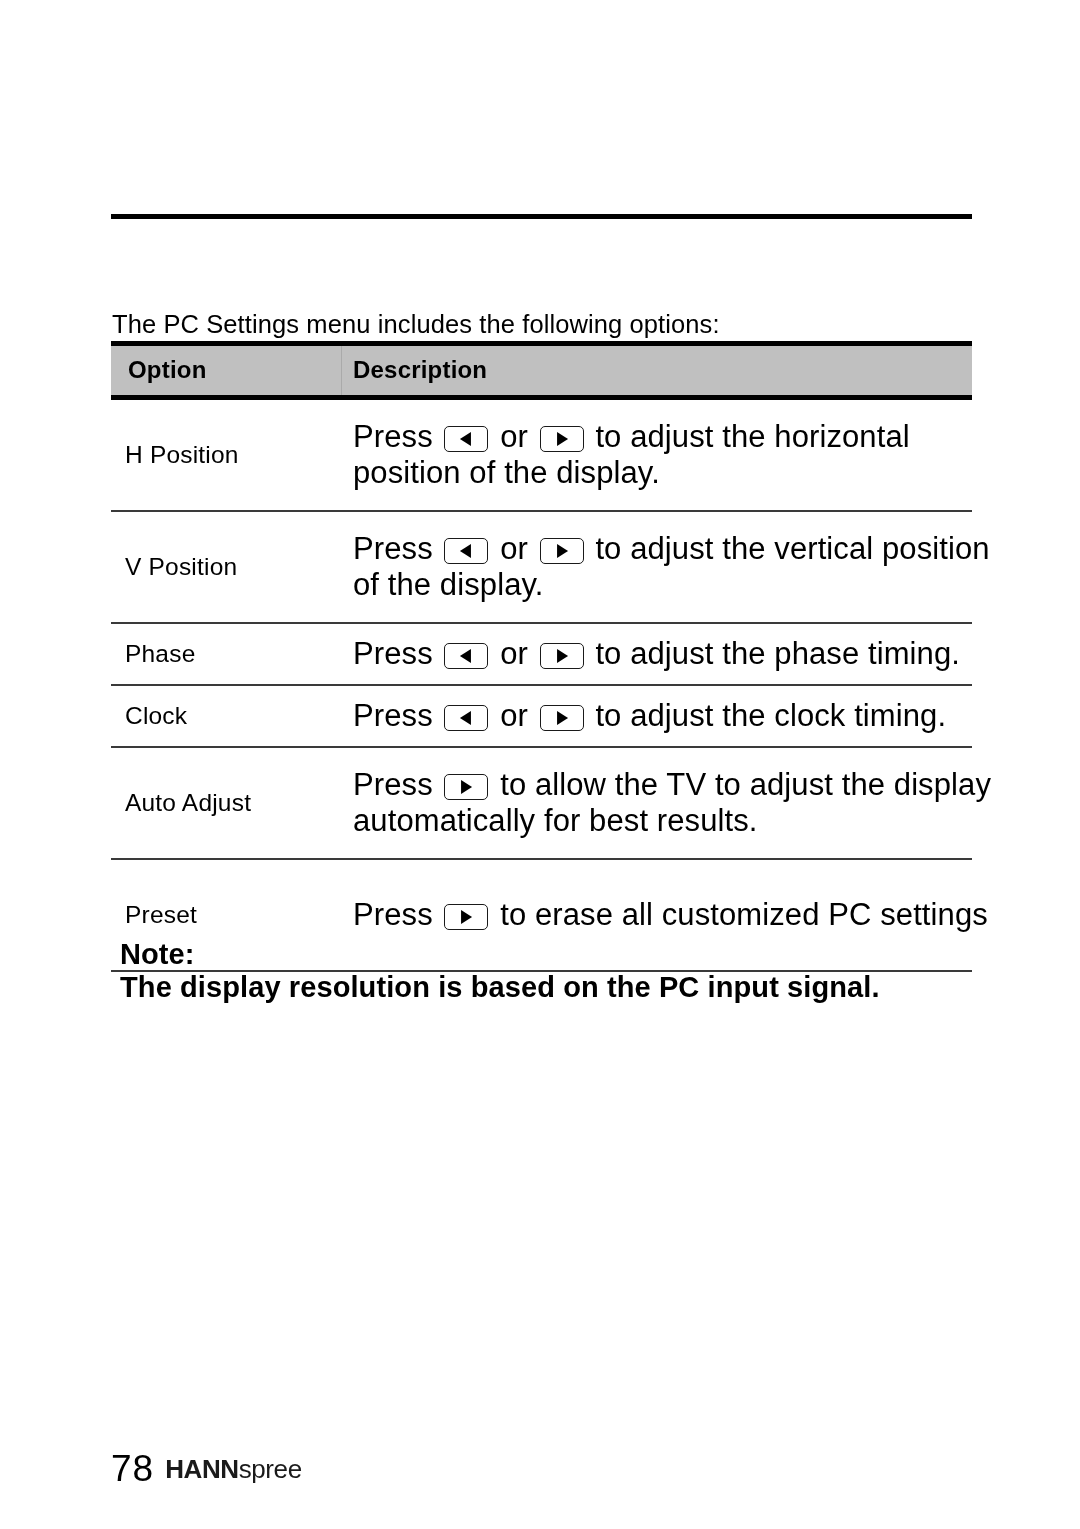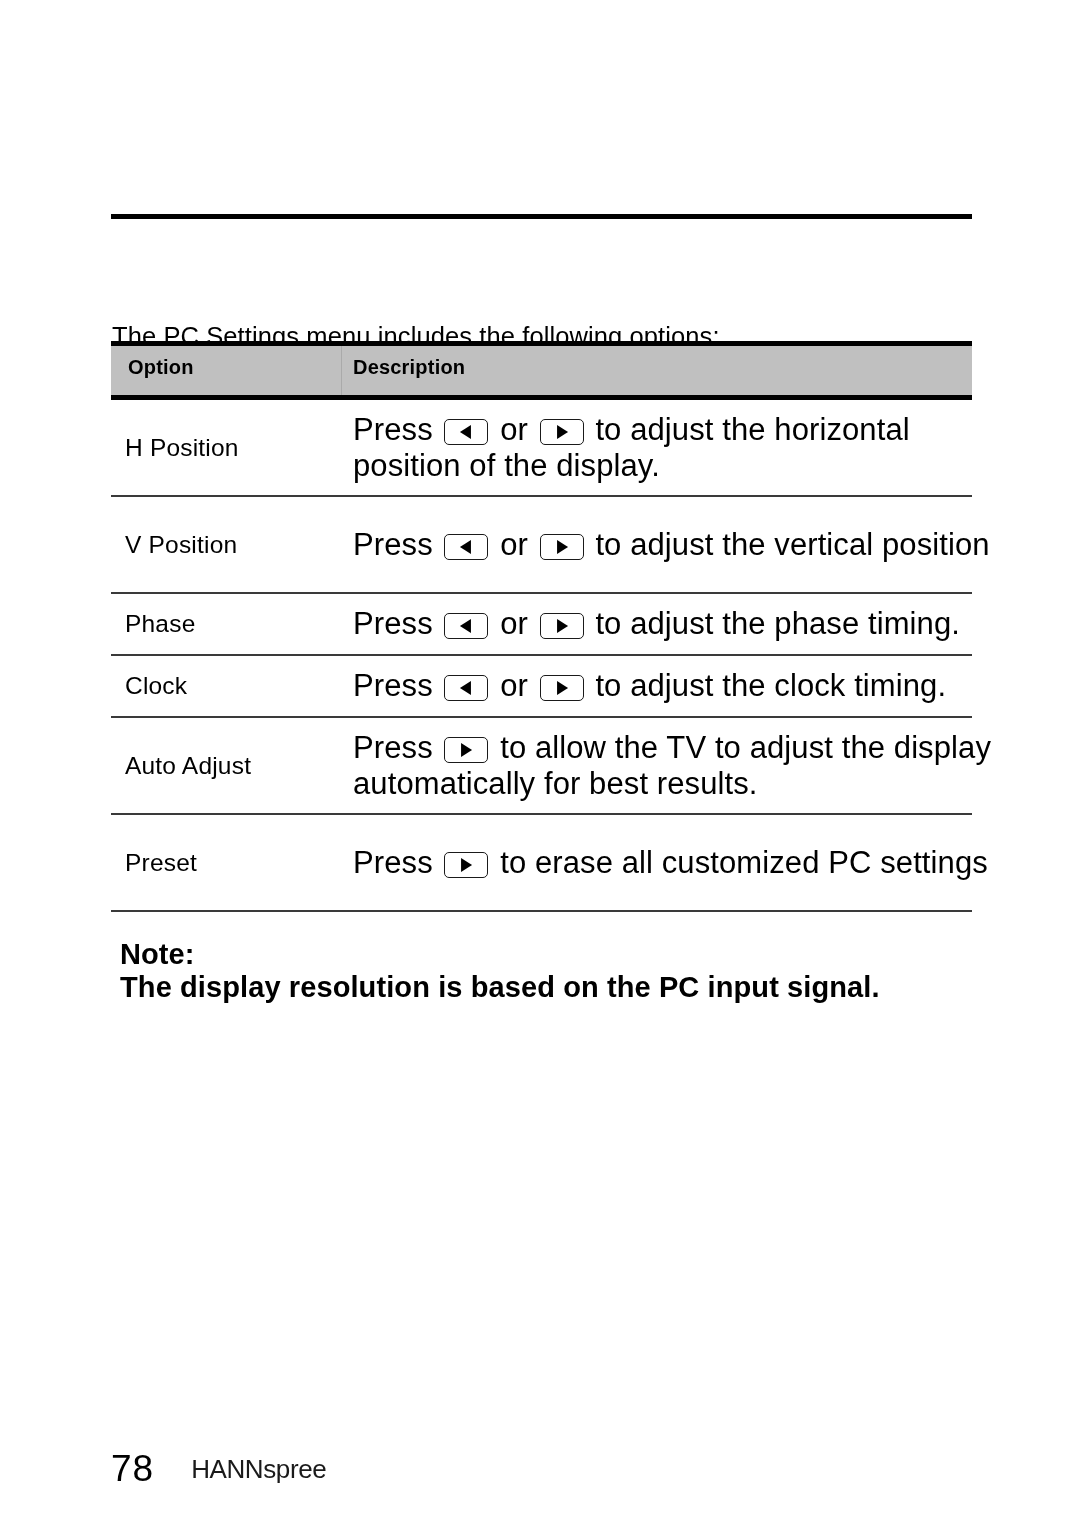--- a/index.html
+++ b/index.html
@@ -28,21 +28,21 @@
     top: 214px;
     width: 861px;
     height: 5px;
     background: #000000;
   }
 
   
   .intro {
     position: absolute;
     left: 112px;
-    top: 295px;
+    top: 283px;
     font-size: 25.5px;
     line-height: 30px;
     letter-spacing: 0.1px;
     white-space: nowrap;
   }
 
   
   .table {
     position: absolute;
     left: 111px;
@@ -62,35 +62,35 @@
     position: absolute;
     left: 230px;
     top: 0;
     width: 1px;
     height: 49px;
     background: #aaaaaa;
   }
   .th {
     position: absolute;
     top: 10px;
-    font-size: 20px;
+    font-size: 24px;
     font-weight: bold;
     letter-spacing: 0.2px;
   }
   .th-option { left: 17px; }
   .th-desc { left: 242px; }
 
   .row {
     position: relative;
     border-bottom: 2px solid #3a3a3a;
     display: flex;
     align-items: center;
     box-sizing: border-box;
   }
-  .row.tall  { height: 97px; justify-content: space-between; }
+  .row.tall  { height: 112px; justify-content: space-between; }
   .row.short { height: 62px; }
 
   .cell-option {
     width: 242px;
     flex: 0 0 242px;
     padding-left: 14px;
     box-sizing: border-box;
     font-size: 24.5px;
     letter-spacing: 0.2px;
   }
@@ -163,21 +163,21 @@
     font-size: 37px;
     letter-spacing: 1px;
     color: #000000;
   }
   .footer .logo {
     margin-left: 11px;
     font-size: 26px;
     letter-spacing: -0.4px;
     color: #1a1a1a;
   }
-  .footer .logo .hann { font-weight: normal; margin-left: 26px; }
+  .footer .logo .hann { font-weight: bold; }
   .footer .logo .spree { font-weight: normal; margin-top: 10px; }
 </style>
 </head>
 <body>
 
 <div class="page">
 
   <div class="top-rule"></div>
 
   <p class="intro">The PC Settings menu includes the following options:</p>
@@ -195,20 +195,21 @@
           <div class="cell-option">H Position</div>
           <div class="cell-desc">
             <span class="line"><span>Press </span><span class="keybtn left"></span><span> or </span><span class="keybtn right"></span><span> to adjust the horizontal</span></span>
             <span class="line"><span>position of the display.</span></span>
           </div>
         </div>
         <div class="row tall">
           <div class="cell-option">V Position</div>
           <div class="cell-desc">
             <span class="line"><span>Press </span><span class="keybtn left"></span><span> or </span><span class="keybtn right"></span><span> to adjust the vertical position</span></span>
+            <span class="line"><span>of the display.</span></span>
           </div>
         </div>
         <div class="row short">
           <div class="cell-option">Phase</div>
           <div class="cell-desc">
             <span class="line"><span>Press </span><span class="keybtn left"></span><span> or </span><span class="keybtn right"></span><span> to adjust the phase timing.</span></span>
           </div>
         </div>
         <div class="row short">
           <div class="cell-option">Clock</div>

